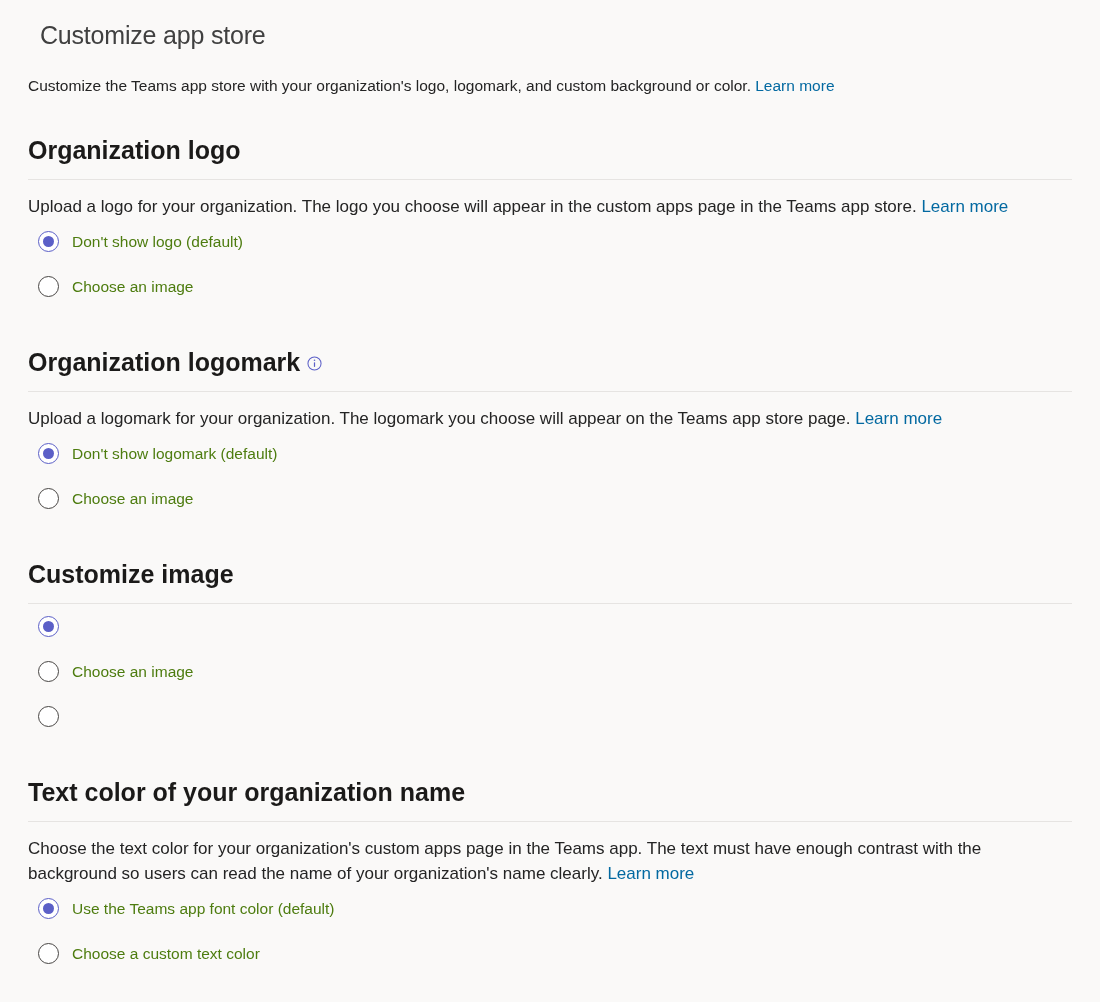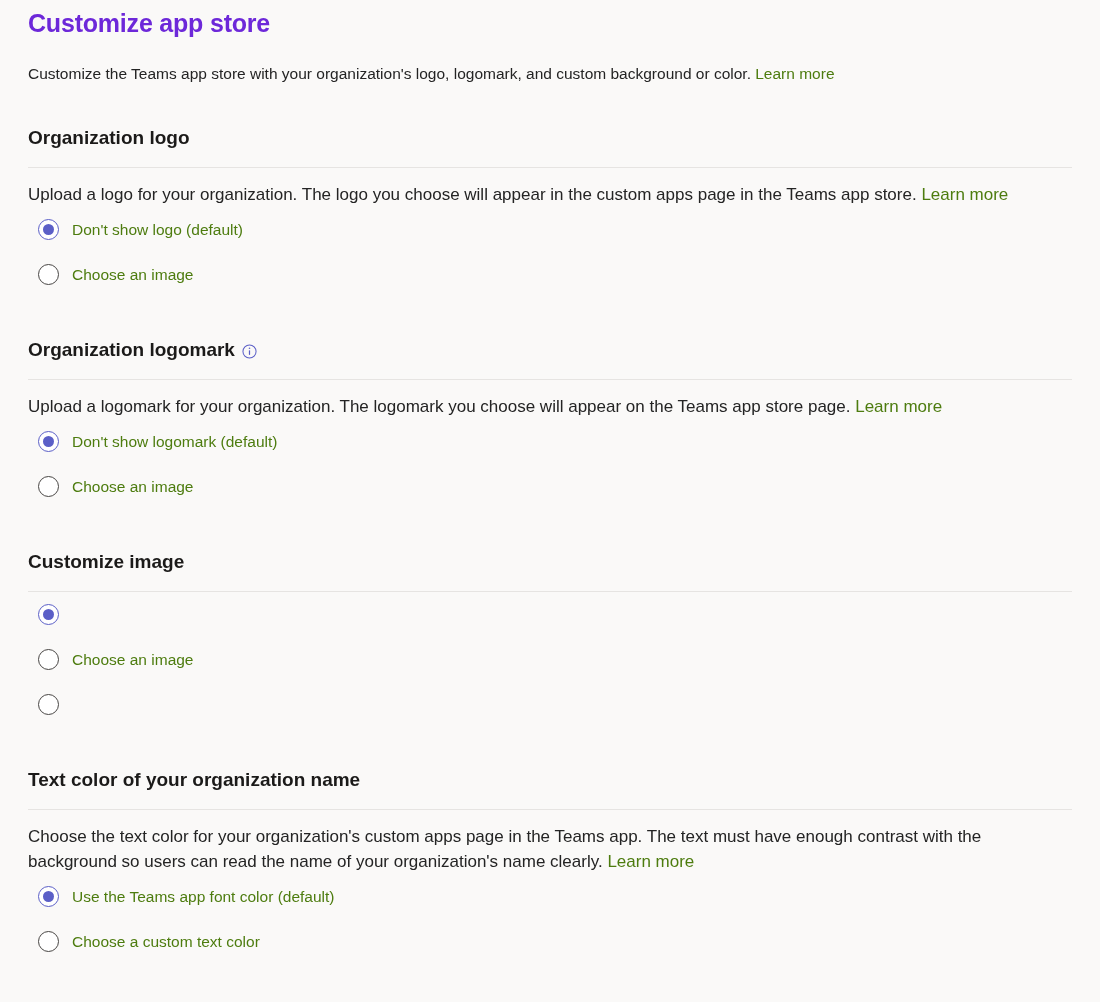--- a/index.html
+++ b/index.html
@@ -14,43 +14,43 @@
     color: #201f1e;
     overflow: hidden;
   }
   .page {
     padding: 0 28px;
     box-sizing: border-box;
     width: 1100px;
   }
   .page-title {
     font-size: 25px;
-    font-weight: bold;
+    font-weight: normal;
     letter-spacing: -0.2px;
-    margin: 0;
+    margin: 12px;
     padding-top: 6px;
     line-height: 34px;
-    color: #6d28d9;
+    color: #404040;
   }
   .page-desc {
     font-size: 15.5px;
     line-height: 22px;
     margin-top: 23px;
     color: #242424;
   }
   a.link {
-    color: #4d7c0f;
+    color: #0369a1;
     text-decoration: none;
   }
 
   .section {
     margin-top: 40px;
   }
   .section-title {
-    font-size: 19px;
+    font-size: 25px;
     font-weight: bold;
     color: #1b1a19;
     margin: 0;
     line-height: 26px;
     display: flex;
     align-items: center;
     gap: 7px;
   }
   .divider {
     border-bottom: 1px solid #e6e4e2;

